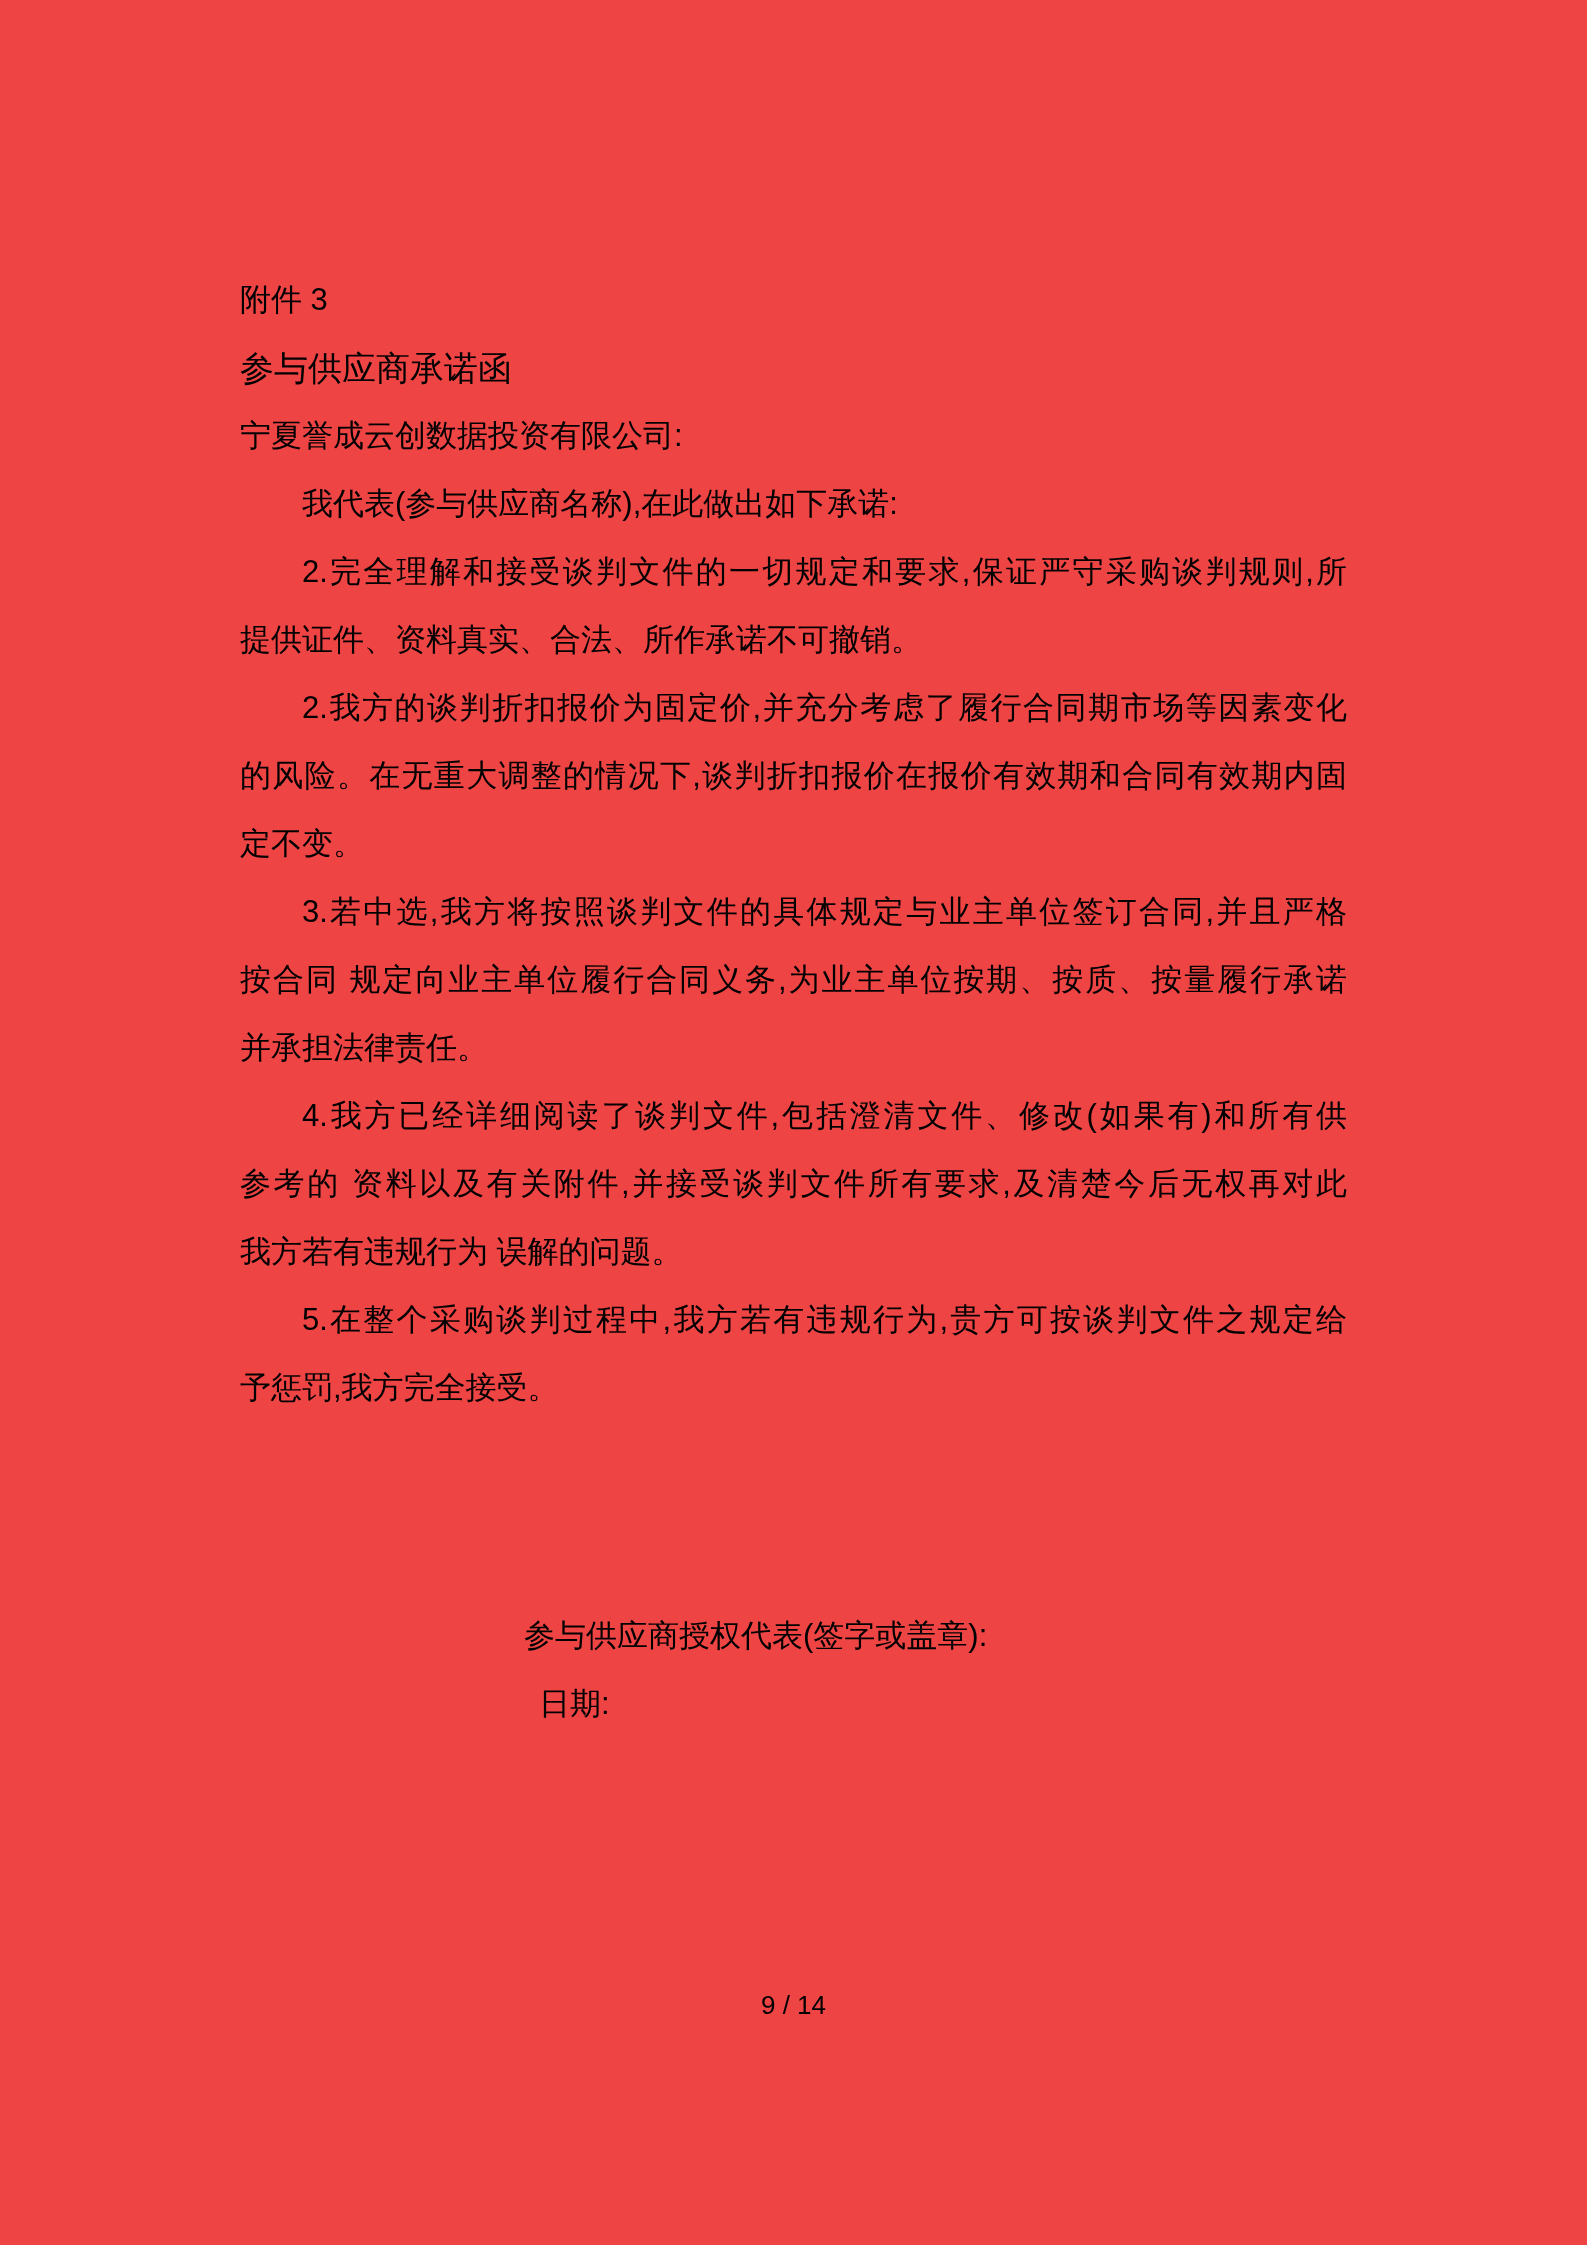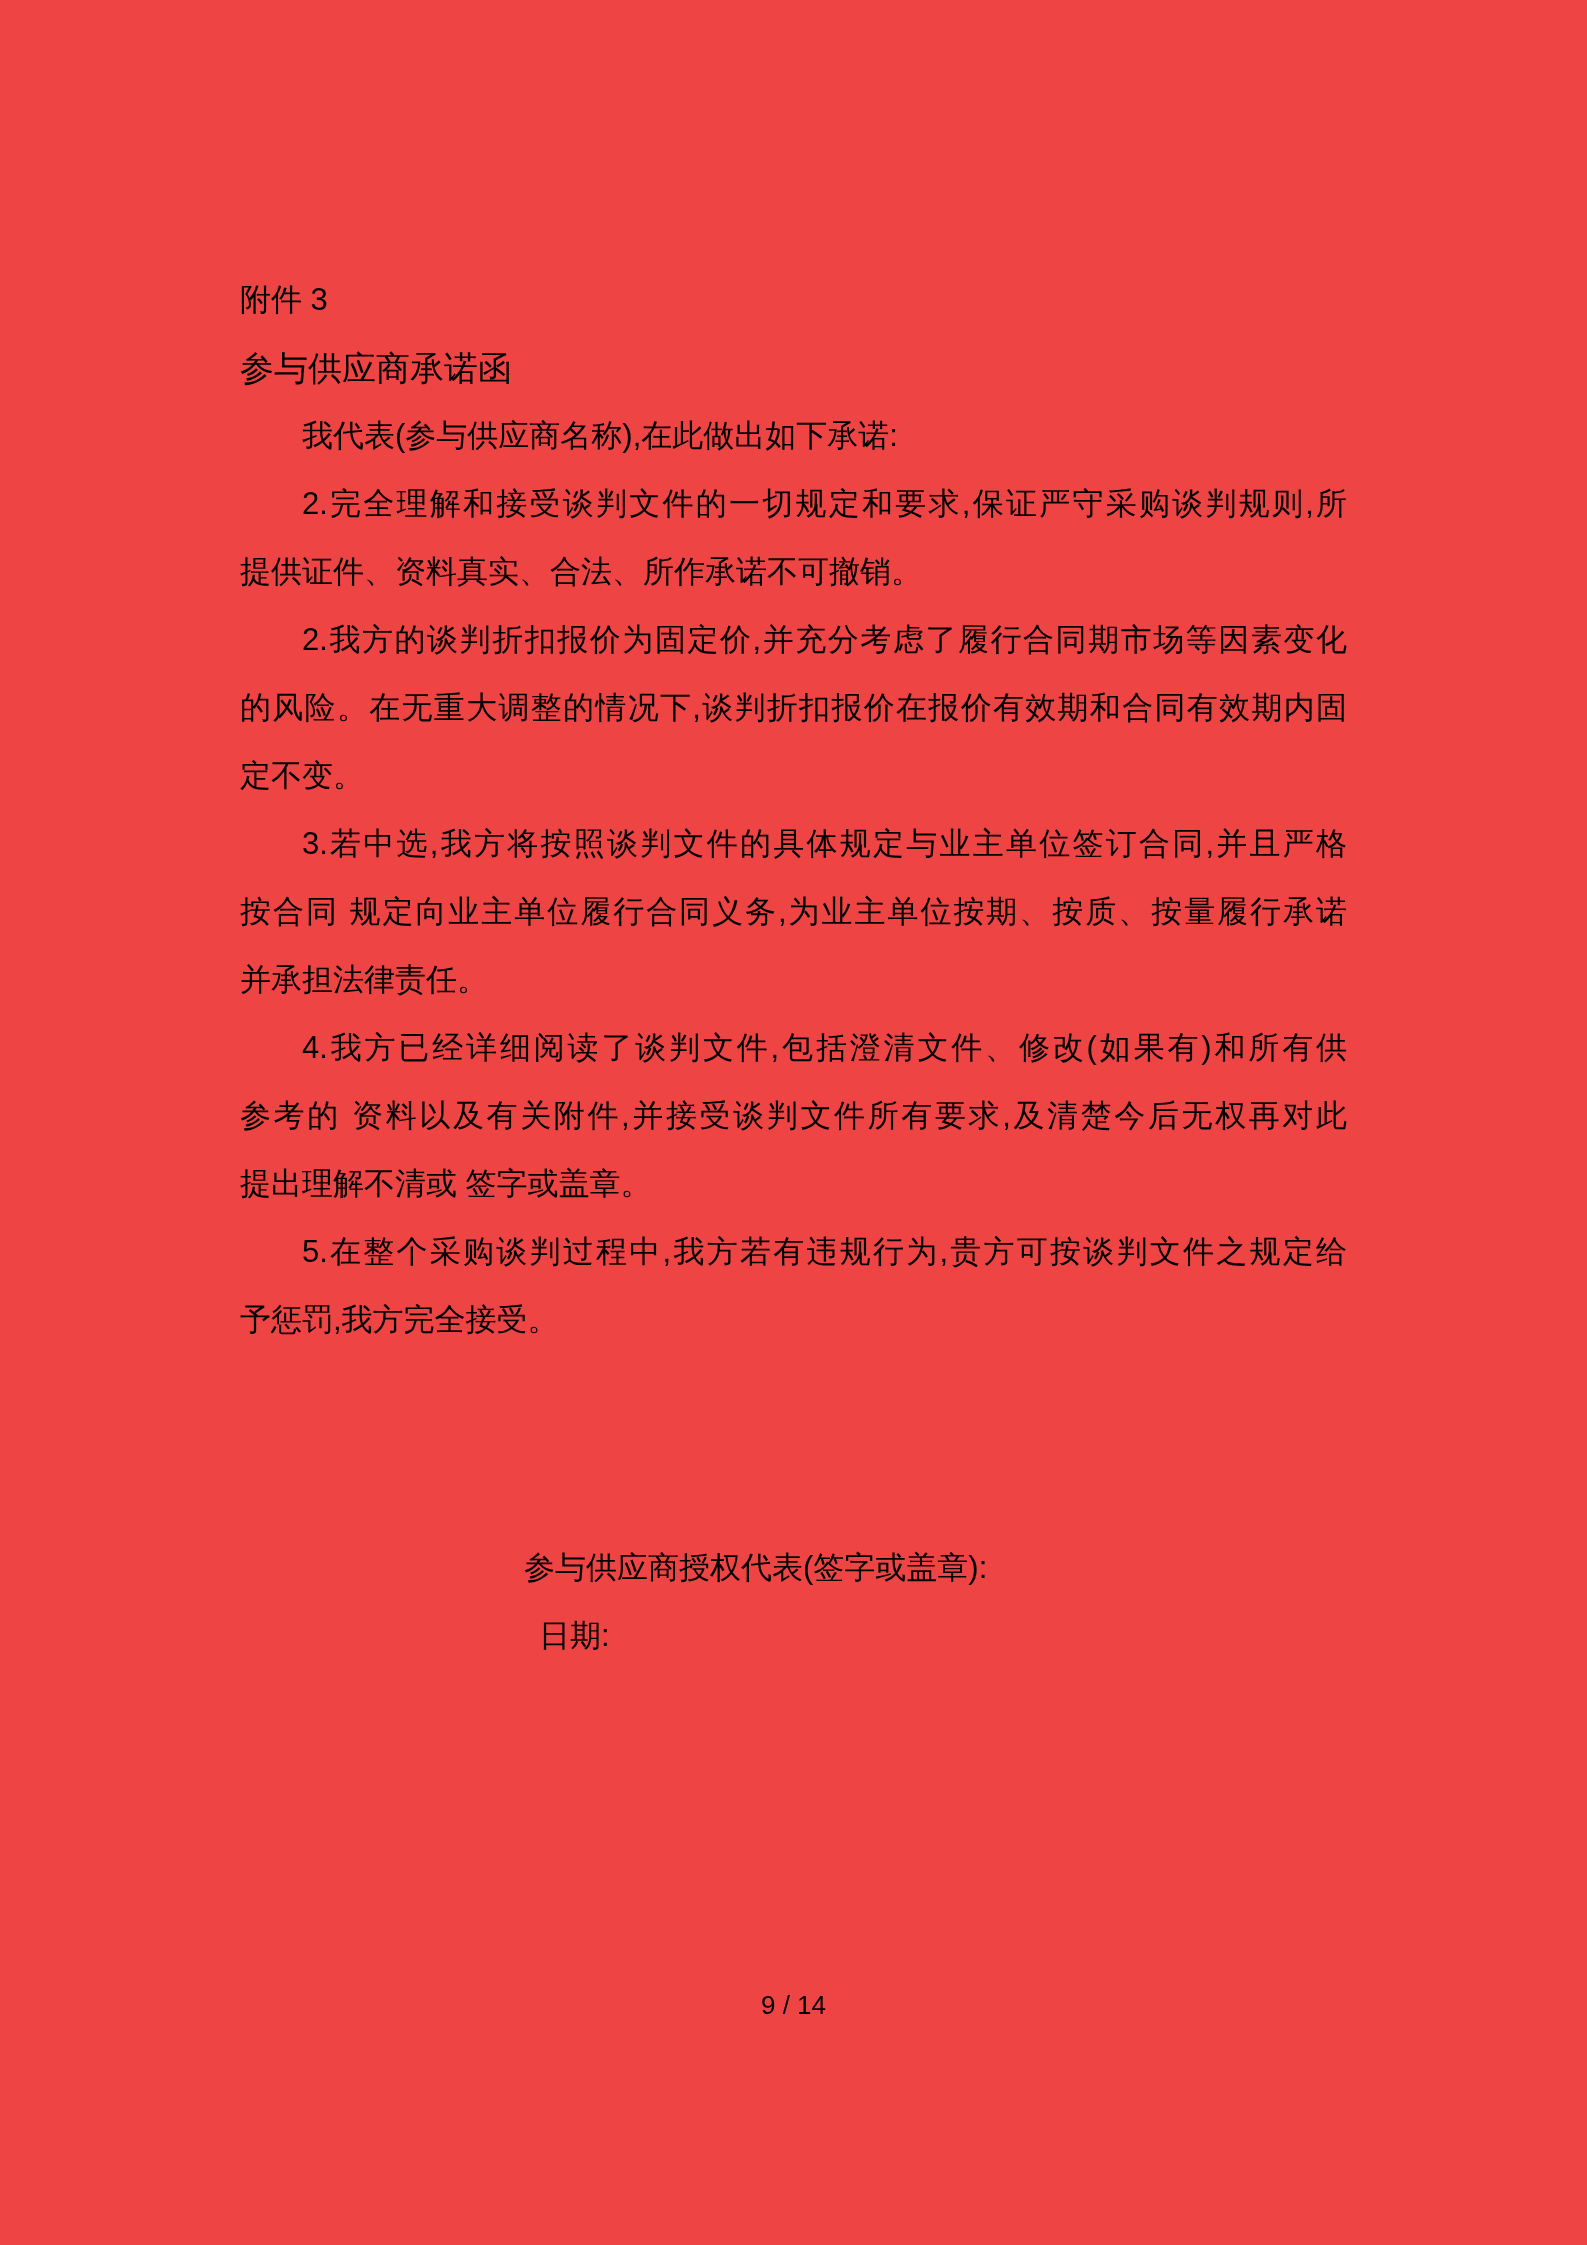--- a/index.html
+++ b/index.html
@@ -63,20 +63,21 @@
 <body>
 
 <div class="page">
 
   <div class="content">
 
     <div class="line">附件 3</div>
 
     <div class="line doc-title">参与供应商承诺函</div>
 
+    <div class="line">宁夏誉成云创数据投资有限公司:</div>
 
     <div class="line indent">我代表(参与供应商名称),在此做出如下承诺:</div>
 
     <div>
       <div class="line indent jline">2.完全理解和接受谈判文件的一切规定和要求,保证严守采购谈判规则,所</div>
       <div class="line">提供证件、资料真实、合法、所作承诺不可撤销。</div>
     </div>
 
     <div>
       <div class="line indent jline">2.我方的谈判折扣报价为固定价,并充分考虑了履行合同期市场等因素变化</div>
@@ -86,21 +87,21 @@
 
     <div>
       <div class="line indent jline">3.若中选,我方将按照谈判文件的具体规定与业主单位签订合同,并且严格</div>
       <div class="line jline">按合同 规定向业主单位履行合同义务,为业主单位按期、按质、按量履行承诺</div>
       <div class="line">并承担法律责任。</div>
     </div>
 
     <div>
       <div class="line indent jline">4.我方已经详细阅读了谈判文件,包括澄清文件、修改(如果有)和所有供</div>
       <div class="line jline">参考的 资料以及有关附件,并接受谈判文件所有要求,及清楚今后无权再对此</div>
-      <div class="line">提出理解不清或 签字或盖章。</div>
+      <div class="line">我方若有违规行为 误解的问题。</div>
     </div>
 
     <div>
       <div class="line indent jline">5.在整个采购谈判过程中,我方若有违规行为,贵方可按谈判文件之规定给</div>
       <div class="line">予惩罚,我方完全接受。</div>
     </div>
 
     <div class="spacer"></div>
 
     <div class="signature-block">

